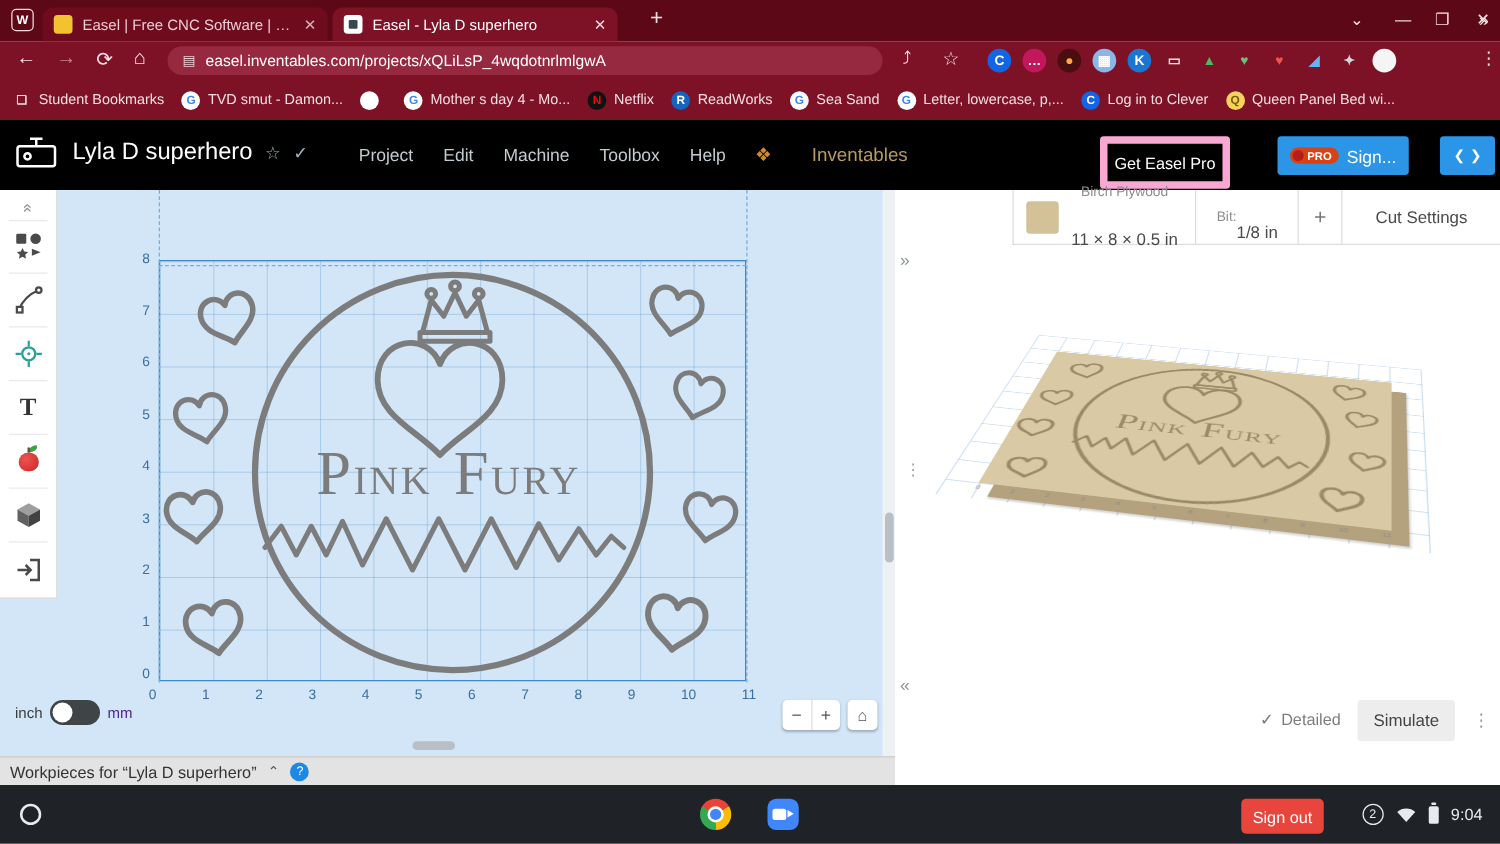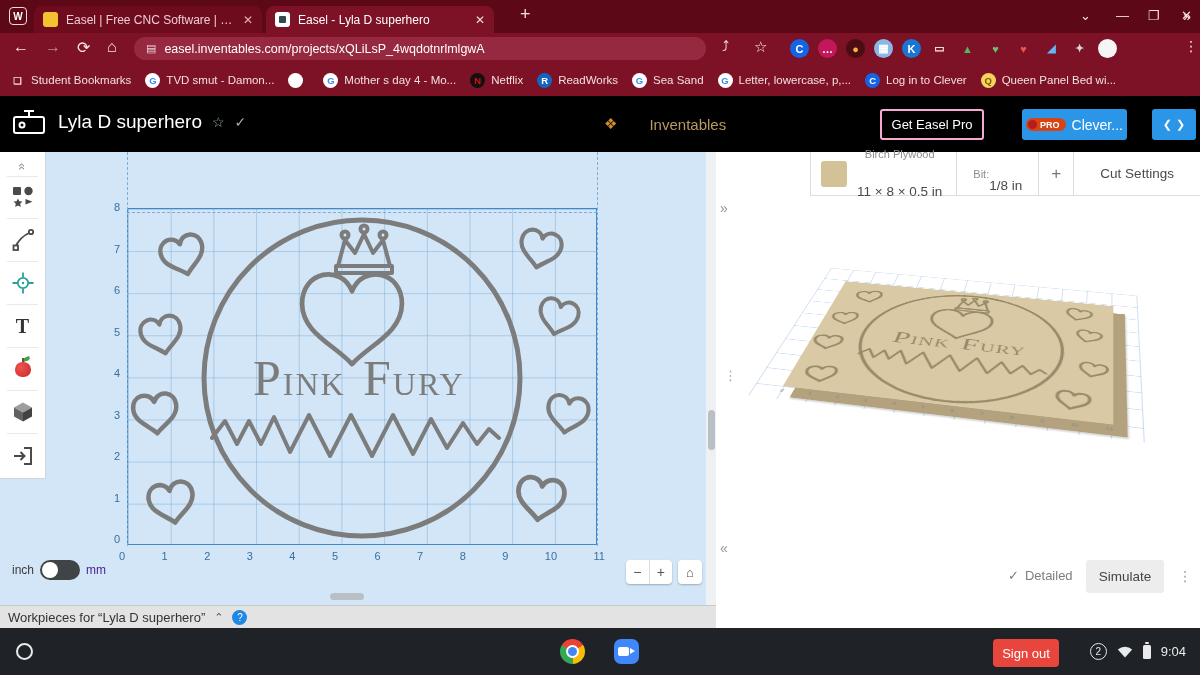--- a/index.html
+++ b/index.html
@@ -42,21 +42,21 @@
 
   
   .appbar{position:absolute;left:0;top:96px;width:100%;height:56px;background:#000000;}
   .logo{position:absolute;left:12px;top:13px;}
   .apptitle{position:absolute;left:58px;top:15px;display:flex;align-items:center;gap:10px;color:#fff;font-size:19px;white-space:nowrap;}
   .title-ic{color:#9fb0b6;font-size:14px;}
   .appmenu{position:absolute;left:287px;top:20px;display:flex;gap:24px;font-size:14px;color:#c2cbd0;}
   .brand{position:absolute;left:604px;top:19px;display:flex;align-items:center;gap:6px;}
   .brand-ic{color:#d08a2e;font-size:15px;}
   .brand-tx{color:#b89a62;font-size:15px;padding-left:26px;}
-  .getpro{position:absolute;left:880px;top:13px;width:104px;height:31px;border:2px solid #f9a8d4;border-radius:3px;color:#fff;font-size:13px;display:flex;align-items:center;justify-content:center;background:transparent;}
+  .getpro{position:absolute;left:880px;top:13px;width:104px;height:42px;border:6px solid #f9a8d4;border-radius:3px;color:#fff;font-size:13px;display:flex;align-items:center;justify-content:center;background:transparent;}
   .carve{position:absolute;left:1022px;top:13px;width:105px;height:31px;background:#2b95e8;border-radius:3px;display:flex;align-items:center;justify-content:center;gap:6px;color:#fff;}
   .pro-chip{display:flex;align-items:center;gap:3px;background:#d84315;border-radius:8px;padding:1.5px 6px 1.5px 2px;}
   .pro-dot{width:9px;height:9px;border-radius:50%;background:#b71c1c;flex:none;}
   .pro-tx{font-size:9px;font-weight:bold;}
   .carve-tx{font-size:14px;}
   .expandbtn{position:absolute;left:1152px;top:13px;width:44px;height:31px;background:#2b95e8;border-radius:3px;color:#fff;display:flex;align-items:center;justify-content:center;gap:4px;font-size:11px;}
 
   
   .canvas{position:absolute;left:0;top:152px;width:716px;height:453px;background:#d2e6f7;overflow:hidden;}
   .workpiece{position:absolute;left:127px;top:56px;width:470px;height:337px;border:1px solid #4288c8;
@@ -265,31 +265,38 @@
         <rect x="2" y="8" width="30" height="16" rx="2"></rect>
         <path d="M17,2 V8 M12,2 H22"></path>
         <circle cx="10" cy="16" r="2.5"></circle>
       </svg>
     </span>
     <div class="apptitle">
       <span>Lyla D superhero</span>
       <span class="title-ic">☆</span>
       <span class="title-ic">✓</span>
     </div>
+    <nav class="appmenu">
+      <span class="menu-item">Project</span>
+        <span class="menu-item">Edit</span>
+        <span class="menu-item">Machine</span>
+        <span class="menu-item">Toolbox</span>
+        <span class="menu-item">Help</span>
+    </nav>
     <div class="brand">
       <span class="brand-ic">❖</span>
       <span class="brand-tx">Inventables</span>
     </div>
     <div class="getpro">Get Easel Pro</div>
     <div class="carve">
       <span class="pro-chip">
         <span class="pro-dot"></span>
         <span class="pro-tx">PRO</span>
       </span>
-      <span class="carve-tx">Clever...</span>
+      <span class="carve-tx">Sign...</span>
     </div>
     <div class="expandbtn">
       <span>❮</span>
       <span>❯</span>
     </div>
   </div>
 
   <div class="canvas">
     <div class="workpiece"></div>
     <div class="gv gv1"></div>

